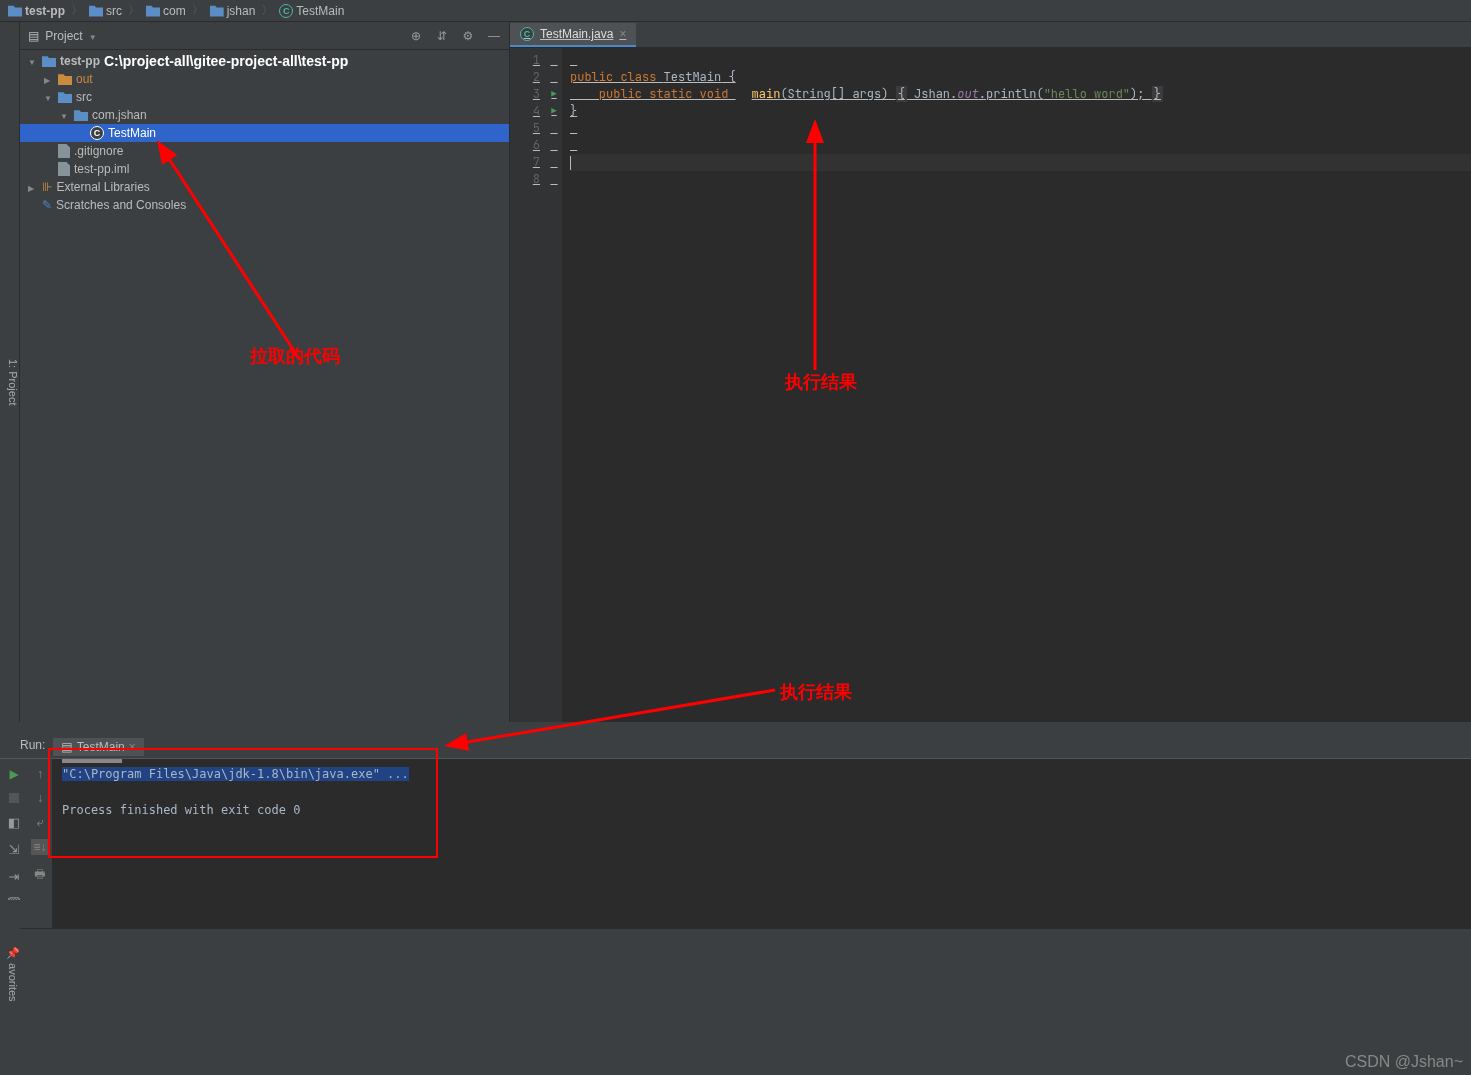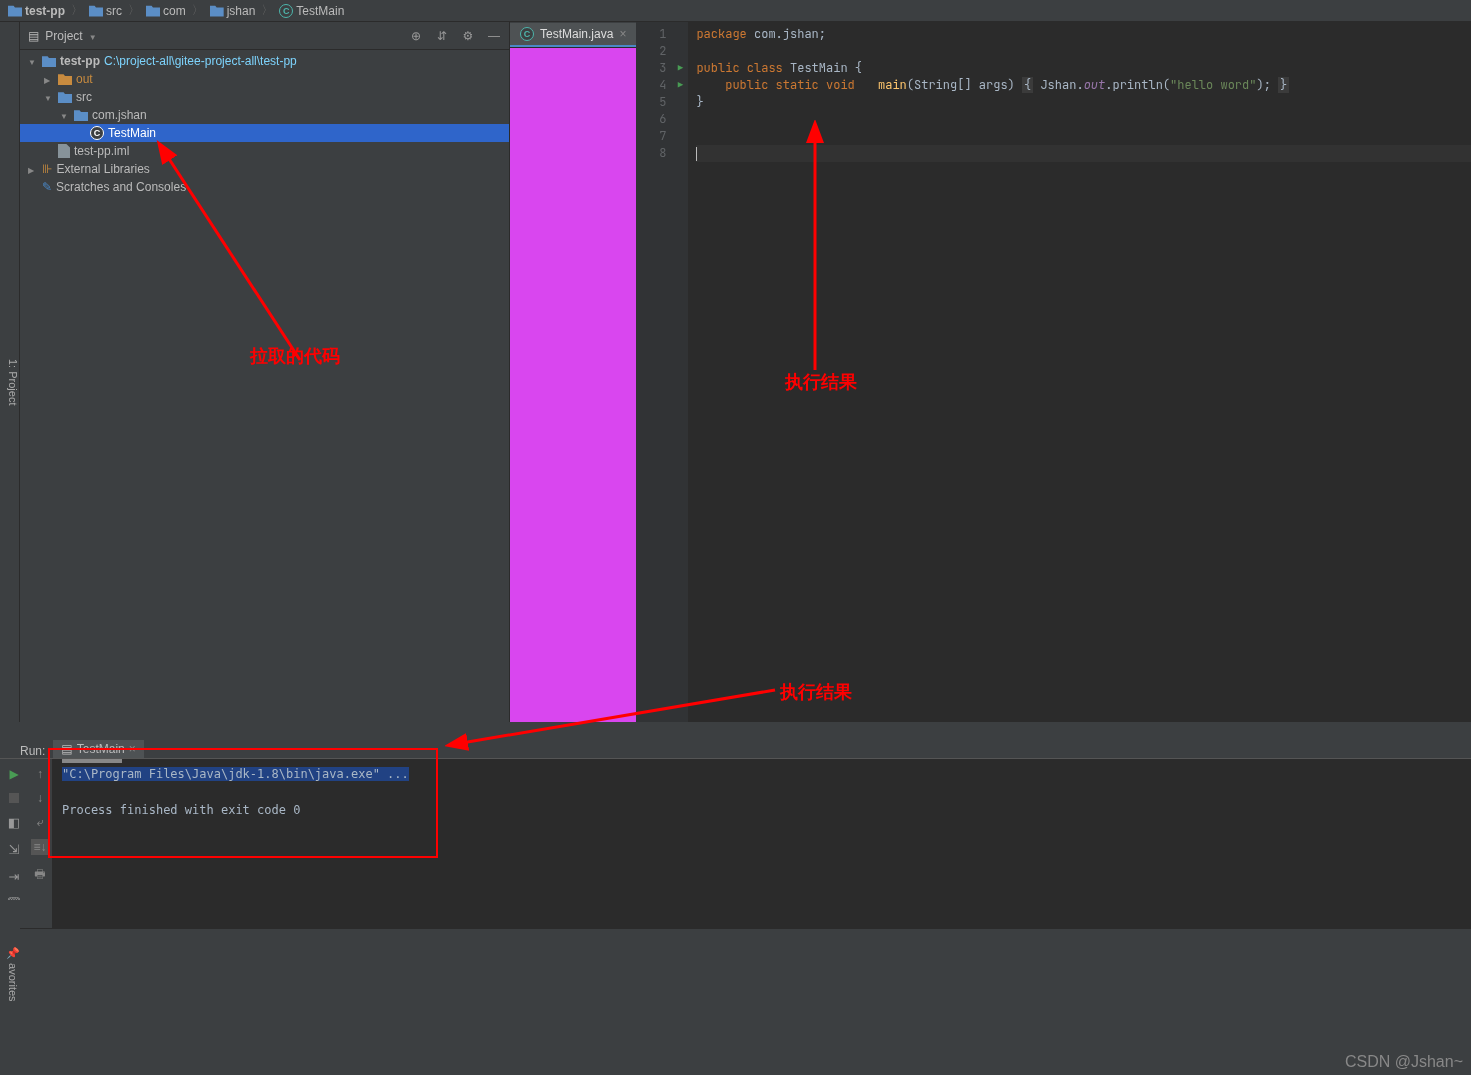--- a/index.html
+++ b/index.html
@@ -79,27 +79,28 @@
   gap: 4px;
   white-space: nowrap;
 }
 .tree-row.selected { background: #2f65ca; color:#fff; }
 .tree-row.selected .icon-java { border-color:#fff; }
 .tree-row.selected .icon-java::after { color:#fff; }
 .tree-indent-1 { padding-left: 24px; }
 .tree-indent-2 { padding-left: 40px; }
 .tree-indent-3 { padding-left: 56px; }
 .tree-label { font-size:12px; }
-.tree-path { color:#7dd3fc; font-size:12px; }
+.tree-path { color:#ffffff; font-size:14px;font-weight:bold; }
 .orange-text { color:#c88b3f; }
 .editor-panel {
   flex: 1;
-  background: #d946ef;
-  display: flex;
-  flex-direction: row;
+  background: #8b5cf6;
+  display: flex;
+  flex-direction: column;
+  text-decoration: underline;
 }
 .editor-tabs {
   height: 26px;
   background: #3c3f41;
   display: flex;
   align-items: flex-end;
   border-bottom: 1px solid #2b2b2b;
 }
 .editor-tab {
   background: #4e5254;
@@ -160,21 +161,21 @@
   border-top:1px solid #555;
   display:flex;
 }
 .run-header {
   position:absolute;
   top:738px;
   left:20px;
   height:20px;
   background:#3c3f41;
   display:flex;
-  align-items:flex-end;
+  align-items:flex-start;
   gap:8px;
   color:#bbb;
 }
 .run-toolbar {
   width:28px;
   background:#3c3f41;
   display:flex;
   flex-direction:column;
   align-items:center;
   gap:12px;
@@ -304,20 +305,25 @@
         <span class="tree-label">com.jshan</span>
       </div>
       <div class="tree-row tree-indent-3 selected">
         <span style="width:10px"></span>
         <span class="icon-java"></span>
         <span class="tree-label">TestMain</span>
       </div>
       <div class="tree-row tree-indent-1">
         <span style="width:10px"></span>
         <span class="icon-file"></span>
+        <span class="tree-label">.gitignore</span>
+      </div>
+      <div class="tree-row tree-indent-1">
+        <span style="width:10px"></span>
+        <span class="icon-file"></span>
         <span class="tree-label">test-pp.iml</span>
       </div>
       <div class="tree-row">
         <span class="icon-caret-right"></span>
         <span style="color:#c88b3f;">⊪</span>
         <span class="tree-label">External Libraries</span>
       </div>
       <div class="tree-row">
         <span style="width:10px"></span>
         <span style="color:#4a88c7;">✎</span>
@@ -349,21 +355,20 @@
         <div>&nbsp;</div>
           <div>&nbsp;</div>
         <div class="run-gutter-icon">▶</div>
         <div class="run-gutter-icon">▶</div>
         <div>&nbsp;</div>
           <div>&nbsp;</div>
           <div>&nbsp;</div>
           <div>&nbsp;</div>
       </div>
       <div class="code-area">
-        <div class="code-line"><span class="kw">package </span><span class="pln">com.jshan;</span></div>
         <div class="code-line">&nbsp;</div>
         <div class="code-line"><span class="kw">public class </span><span class="cls">TestMain</span><span class="pln"> {</span></div>
         <div class="code-line"><span class="kw">    public static void </span><span class="name">main</span><span class="pln">(String[] args) </span><span class="block-end-bg pln">{</span><span class="pln"> Jshan.</span><span class="fld">out</span><span class="pln">.println(</span><span class="str">"hello word"</span><span class="pln">); </span><span class="block-end-bg pln">}</span></div>
         <div class="code-line"><span class="pln">}</span></div>
         <div class="code-line">&nbsp;</div>
         <div class="code-line">&nbsp;</div>
         <div class="code-line caret-line"><span class="cursor-indicator"></span></div>
       </div>
     </div>
   </div>

